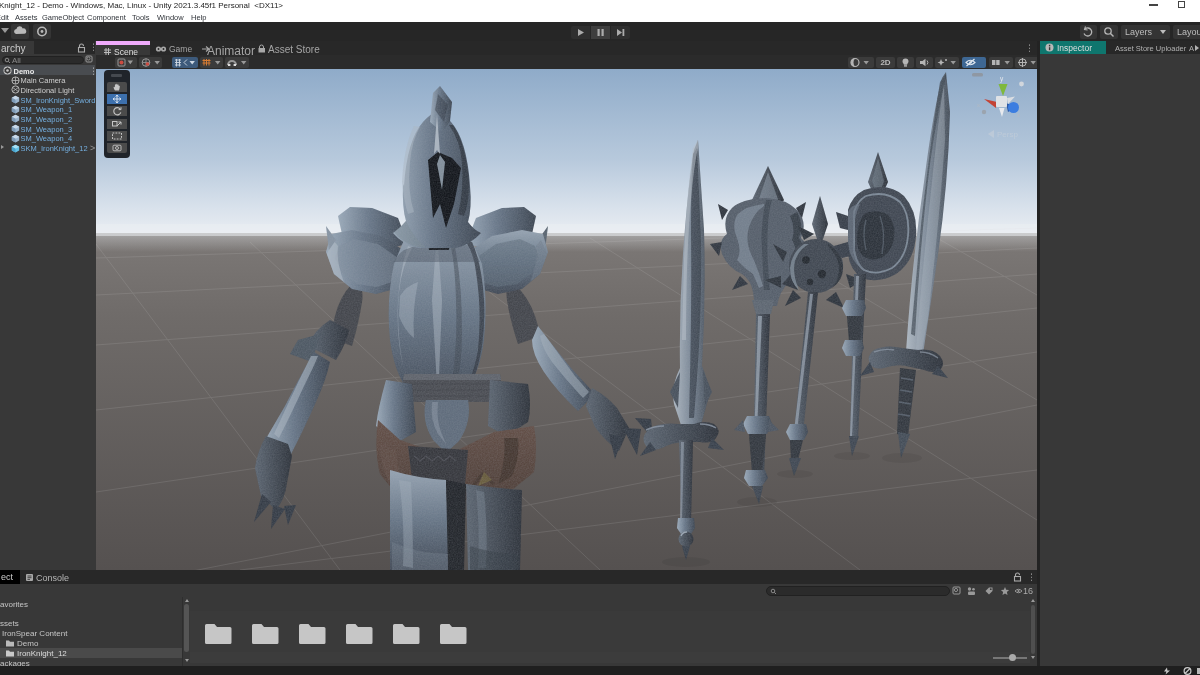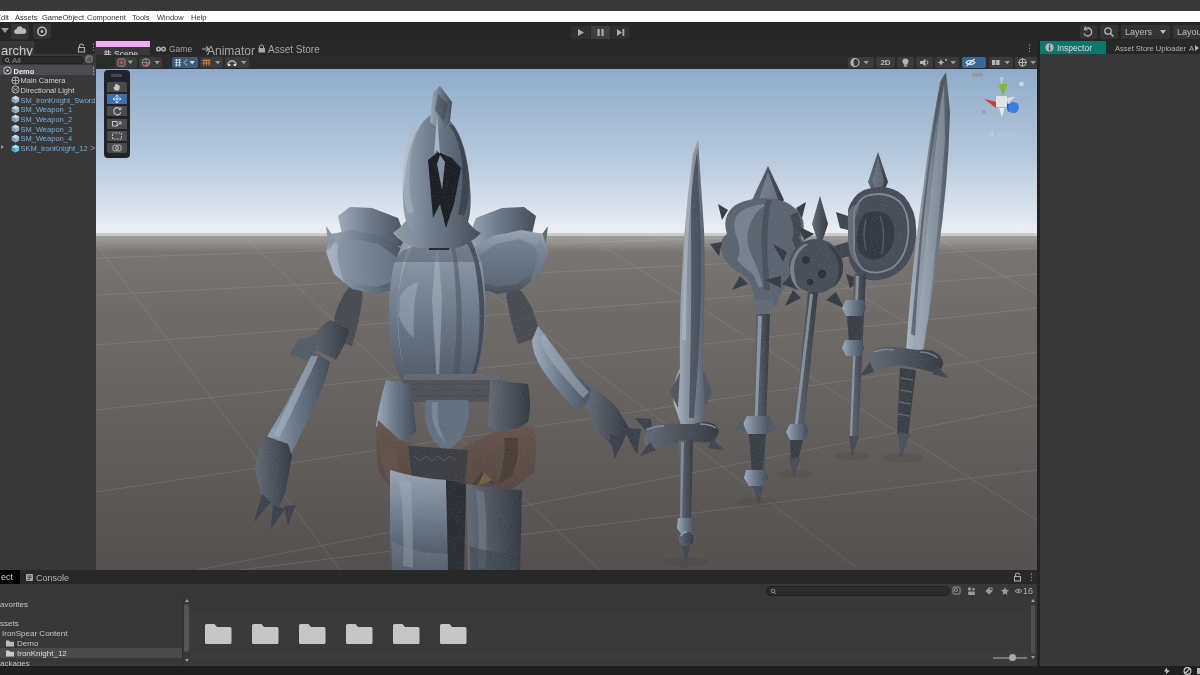--- a/index.html
+++ b/index.html
@@ -6,20 +6,25 @@
   html,body { width:1200px; height:675px; overflow:hidden; background:#383838;
     font-family:"Liberation Sans", sans-serif; }
   .abs { position:absolute; }
   svg { display:block; }
   #root { position:relative; width:1200px; height:675px; background:#383838; }
 </style>
 </head>
 <body>
 <div id="root">
 
+  <div class="abs" style="left:0;top:0;width:1200px;height:11px;background:#ffffff;">
+    <div class="abs" style="left:-1px;top:1px;font-size:8px;color:#1c1c1c;white-space:nowrap;">Knight_12 - Demo - Windows, Mac, Linux - Unity 2021.3.45f1 Personal &nbsp;&lt;DX11&gt;</div>
+    <div class="abs" style="left:1149px;top:4px;width:9px;height:1.5px;background:#444;"></div>
+    <div class="abs" style="left:1178px;top:1px;width:7px;height:7px;border:1.2px solid #444;"></div>
+  </div>
 
   <div class="abs" style="left:0;top:11px;width:1200px;height:11px;background:#ffffff;">
     <div class="abs" style="left:-4px;top:2px;font-size:7.5px;color:#30343a;">Edit</div>
     <div class="abs" style="left:15px;top:2px;font-size:7.5px;color:#30343a;">Assets</div>
     <div class="abs" style="left:42px;top:2px;font-size:7.5px;color:#30343a;">GameObject</div>
     <div class="abs" style="left:87px;top:2px;font-size:7.5px;color:#30343a;">Component</div>
     <div class="abs" style="left:132px;top:2px;font-size:7.5px;color:#30343a;">Tools</div>
     <div class="abs" style="left:157px;top:2px;font-size:7.5px;color:#30343a;">Window</div>
     <div class="abs" style="left:191px;top:2px;font-size:7.5px;color:#30343a;">Help</div>
   </div>
@@ -73,21 +78,21 @@
       <div class="abs" style="left:39px;top:5px;width:0;height:0;border-left:3.5px solid transparent;border-right:3.5px solid transparent;border-top:4px solid #bdbdbd;"></div>
     </div>
     <div class="abs" style="left:1173px;top:3px;width:27px;height:14px;background:#343434;border-radius:2px 0 0 2px;">
       <div class="abs" style="left:4px;top:2px;font-size:9px;color:#bdbdbd;">Layout</div>
     </div>
   </div>
 
   <div class="abs" style="left:0;top:41px;width:95px;height:529px;background:#383838;">
     <div class="abs" style="left:0;top:0;width:95px;height:13px;background:#282828;"></div>
     <div class="abs" style="left:0;top:0;width:34px;height:13px;background:#383838;">
-      <div class="abs" style="left:1px;top:2px;font-size:13px;color:#cccccc;">archy</div>
+      <div class="abs" style="left:1px;top:2px;font-size:10px;color:#cccccc;">archy</div>
     </div>
     <svg class="abs" style="left:77px;top:2px;" width="9" height="10">
         <path d="M2.5 4.5 V3 a2 2 0 0 1 4 0" fill="none" stroke="#aaa" stroke-width="1.1"></path>
         <rect x="1.5" y="4.5" width="6" height="4.5" fill="none" stroke="#aaa" stroke-width="1.1"></rect>
       </svg>
     <div class="abs" style="left:89px;top:1px;color:#aaa;font-size:9px;letter-spacing:0;">⋮</div>
 
     <div class="abs" style="left:2px;top:14.5px;width:82px;height:8.5px;background:#2b2b2b;border:1px solid #212121;border-radius:4px;">
       <svg class="abs" style="left:1px;top:0.5px;" width="8" height="7">
           <circle cx="3" cy="3" r="1.8" fill="none" stroke="#8a8a8a" stroke-width="1"></circle>
@@ -172,21 +177,21 @@
             <path d="M4.5 0.8 L8.2 2.8 L4.5 4.8 L0.8 2.8 Z" fill="#a8e0f5"></path>
             <path d="M4.5 4.8 V8.4 L0.8 6.4 V2.8 Z" fill="#4aa3cc"></path>
           </svg>
         </div>
         <div class="abs" style="left:20.5px;top:103.1px;font-size:7.5px;color:#74aede;">SKM_IronKnight_12</div>
         <div class="abs" style="left:90px;top:102.3px;color:#999;font-size:9px;">&gt;</div>
       </div>
   </div>
 
   <div class="abs" style="left:96px;top:41px;width:941px;height:14px;background:#282828;">
-    <div class="abs" style="left:0;top:0;width:54px;height:14px;background:#383838;border-top:6px solid #f0abfc;">
+    <div class="abs" style="left:0;top:0;width:54px;height:14px;background:#383838;border-top:4px solid #f0abfc;">
       <svg class="abs" style="left:7px;top:2px;" width="9" height="9">
           <path d="M1 3 h7 M1 5.5 h7 M3 1 v7 M5.5 1 v7" stroke="#bbb" stroke-width="1"></path>
         </svg>
       <div class="abs" style="left:18px;top:2px;font-size:8.5px;color:#dedede;">Scene</div>
     </div>
     <svg class="abs" style="left:59px;top:4px;" width="12" height="8">
         <circle cx="3.5" cy="4" r="2.6" fill="#a8a8a8"></circle>
         <circle cx="8.5" cy="4" r="2.6" fill="#a8a8a8"></circle>
         <circle cx="3.5" cy="4" r="0.9" fill="#282828"></circle>
         <circle cx="8.5" cy="4" r="0.9" fill="#282828"></circle>

